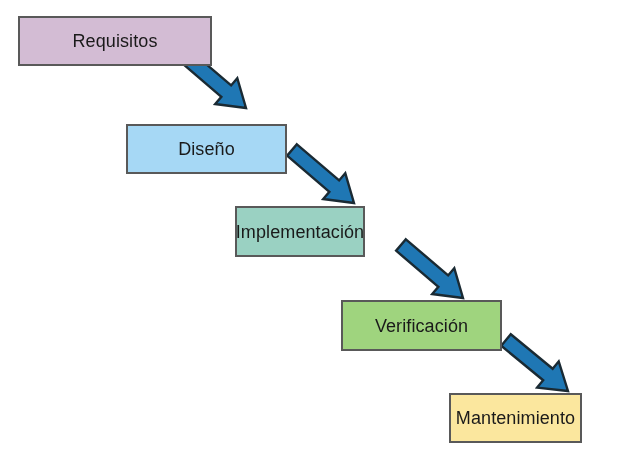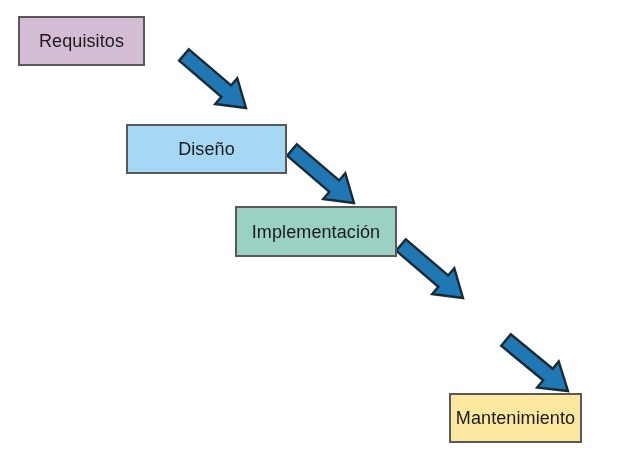--- a/index.html
+++ b/index.html
@@ -55,30 +55,33 @@
         <polygon points="0.00,-7.50 55.57,-7.50 55.57,-17.00 81.57,0.00 55.57,17.00 55.57,7.50 0.00,7.50" fill="#1f77b4" stroke="#1a2a33" stroke-width="2.4" stroke-linejoin="miter"></polygon>
       </g>
       <g transform="translate(401,245) rotate(40.525)">
         <polygon points="0.00,-7.50 55.57,-7.50 55.57,-17.00 81.57,0.00 55.57,17.00 55.57,7.50 0.00,7.50" fill="#1f77b4" stroke="#1a2a33" stroke-width="2.4" stroke-linejoin="miter"></polygon>
       </g>
       <g transform="translate(506,340) rotate(39.440)">
         <polygon points="0.00,-7.50 54.28,-7.50 54.28,-17.00 80.28,0.00 54.28,17.00 54.28,7.50 0.00,7.50" fill="#1f77b4" stroke="#1a2a33" stroke-width="2.4" stroke-linejoin="miter"></polygon>
       </g>
     </svg>
 
-  <div class="phase-box" style="left: 18px; top: 16px; width: 127px; height: 50px; background: rgb(211, 188, 212); border-color: rgb(89, 89, 89);">
+  <div class="phase-box" style="left: 18px; top: 16px; width: 194px; height: 50px; background: rgb(211, 188, 212); border-color: rgb(89, 89, 89);">
     <span class="phase-label">Requisitos</span>
   </div>
 
   <div class="phase-box" style="left: 126px; top: 124px; width: 161px; height: 50px; background: rgb(166, 216, 245); border-color: rgb(89, 89, 89);">
     <span class="phase-label">Diseño</span>
   </div>
 
-  <div class="phase-box" style="left: 235px; top: 206px; width: 162px; height: 51px; background: rgb(154, 209, 194); border-color: rgb(89, 89, 89);">
+  <div class="phase-box" style="left: 235px; top: 206px; width: 130px; height: 51px; background: rgb(154, 209, 194); border-color: rgb(89, 89, 89);">
     <span class="phase-label">Implementación</span>
   </div>
 
+  <div class="phase-box" style="left: 341px; top: 300px; width: 161px; height: 51px; background: rgb(159, 212, 126); border-color: rgb(89, 89, 89);">
+    <span class="phase-label">Verificación</span>
+  </div>
 
   <div class="phase-box" style="left: 449px; top: 393px; width: 133px; height: 50px; background: rgb(251, 231, 158); border-color: rgb(89, 89, 89);">
     <span class="phase-label">Mantenimiento</span>
   </div>
 
 </div>
 
 </body></html>

